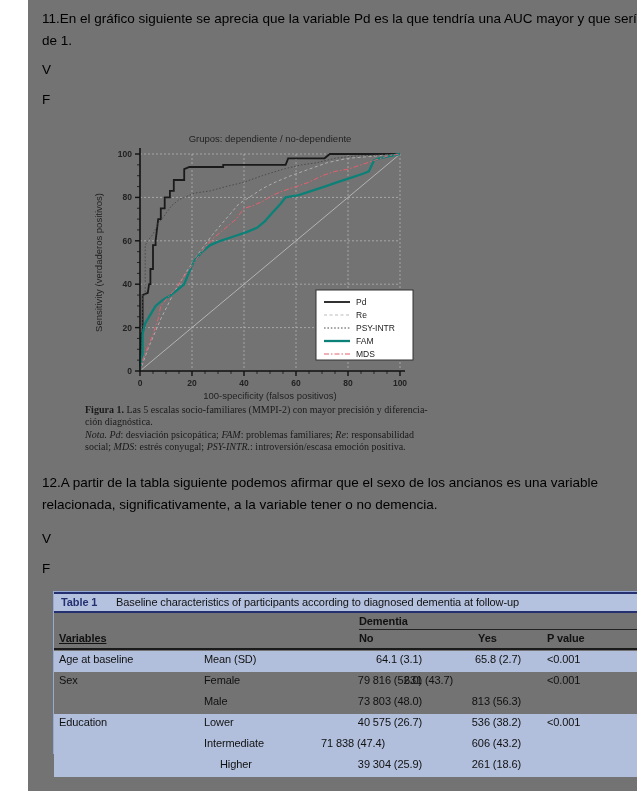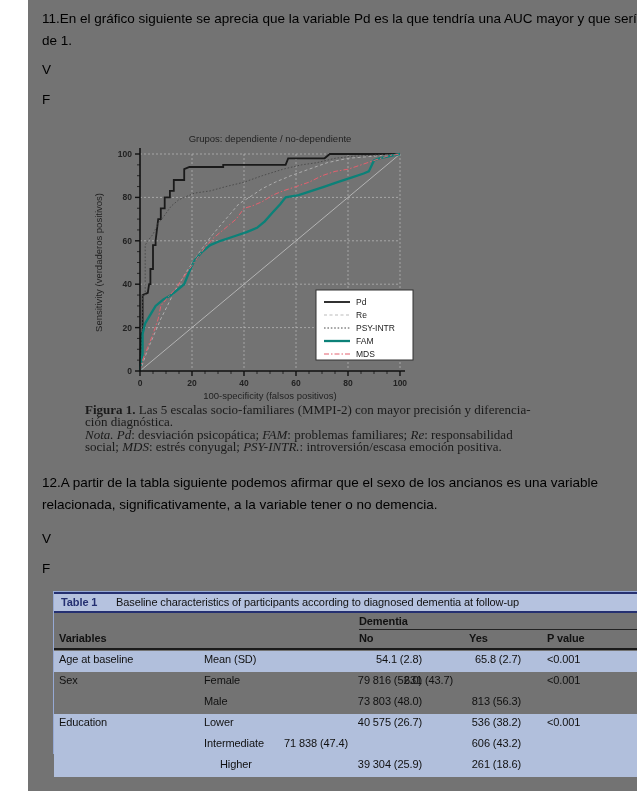--- a/index.html
+++ b/index.html
@@ -2,21 +2,21 @@
 <html><head>
 <meta charset="utf-8">
 <style>
   html,body{margin:0;padding:0;background:#fff;}
   .page{position:relative;width:637px;height:791px;background:#737373;
         font-family:"Liberation Sans",sans-serif;overflow:hidden;color:#000;margin-left:28px;}
   .qtext{position:absolute;left:14px;width:604px;font-size:13.5px;line-height:21.5px;color:#000;}
   .opt{position:absolute;left:14px;font-size:13.5px;color:#000;}
   #chart-wrap{position:absolute;left:60px;top:126px;width:345px;height:284px;}
   #figure-caption{position:absolute;left:57px;top:404px;width:480px;
-        font-family:"Liberation Serif",serif;font-size:13px;line-height:12.4px;color:#1a1a1a;}
+        font-family:"Liberation Serif",serif;font-size:10px;line-height:12.4px;color:#1a1a1a;}
   .cap-line{white-space:nowrap;}
   .table-box{position:absolute;left:25px;top:591px;width:593px;height:163px;
         border:1px solid #96a9d4;box-sizing:border-box;font-size:11px;letter-spacing:-0.1px;color:#111;}
   .t-titlebar{position:absolute;left:0;top:0;width:100%;height:21px;background:#b5c2df;
         border-top:2px solid #253071;border-bottom:2px solid #253071;box-sizing:border-box;}
   .t-title-label{position:absolute;left:7px;top:2px;font-weight:700;color:#253071;}
   .t-title-text{position:absolute;left:62px;top:2px;color:#111;}
   .t-spanner{position:absolute;left:305px;top:23px;width:283px;font-weight:700;
         border-bottom:1.5px solid #222;padding-bottom:2px;}
   .t-colhead{position:absolute;top:40px;font-weight:700;white-space:nowrap;}
@@ -136,30 +136,30 @@
   <div class="qtext" style="top:472px;">12.A partir de la tabla siguiente podemos afirmar que el sexo de los ancianos es una variable relacionada, significativamente, a la variable tener o no demencia.</div>
   <div class="opt" style="top:531px;">V</div>
   <div class="opt" style="top:561px;">F</div>
 
   <div class="table-box">
     <div class="t-titlebar">
       <span class="t-title-label">Table 1</span>
       <span class="t-title-text">Baseline characteristics of participants according to diagnosed dementia at follow-up</span>
     </div>
     <div class="t-spanner">Dementia</div>
-    <div class="t-colhead" style="left:5px;">Variables</div>
+    <div class="t-colhead" style="left:5px;text-decoration:underline;">Variables</div>
     <div class="t-colhead" style="left:305px;">No</div>
-    <div class="t-colhead" style="left:415px;">Yes</div>
+    <div class="t-colhead" style="left:424px;">Yes</div>
     <div class="t-colhead" style="left:493px;">P value</div>
     <div class="t-rule"></div>
     <div id="table-rows">
         <div class="trow shaded">
           <div class="tcell" style="left: 5px; width: 140px; text-align: left;">Age at baseline</div>
           <div class="tcell" style="left: 150px; width: 95px; text-align: left;">Mean (SD)</div>
-          <div class="tcell" style="left: 230px; width: 138px; text-align: right;">54.1 (2.8)</div>
+          <div class="tcell" style="left: 230px; width: 138px; text-align: right;">64.1 (3.1)</div>
           <div class="tcell" style="left: 350px; width: 117px; text-align: right;">65.8 (2.7)</div>
           <div class="tcell" style="left: 493px; width: 70px; text-align: left;">&lt;0.001</div>
         </div>
         <div class="trow">
           <div class="tcell" style="left: 5px; width: 140px; text-align: left;">Sex</div>
           <div class="tcell" style="left: 150px; width: 95px; text-align: left;">Female</div>
           <div class="tcell" style="left: 230px; width: 138px; text-align: right;">79 816 (52.0)</div>
           <div class="tcell" style="left: 350px; width: 117px; ">631 (43.7)</div>
           <div class="tcell" style="left: 493px; width: 70px; text-align: left;">&lt;0.001</div>
         </div>
@@ -173,21 +173,21 @@
         <div class="trow shaded">
           <div class="tcell" style="left: 5px; width: 140px; text-align: left;">Education</div>
           <div class="tcell" style="left: 150px; width: 95px; text-align: left;">Lower</div>
           <div class="tcell" style="left: 230px; width: 138px; text-align: right;">40 575 (26.7)</div>
           <div class="tcell" style="left: 350px; width: 117px; text-align: right;">536 (38.2)</div>
           <div class="tcell" style="left: 493px; width: 70px; text-align: left;">&lt;0.001</div>
         </div>
         <div class="trow shaded">
           <div class="tcell" style="left: 5px; width: 140px; text-align: left;"></div>
           <div class="tcell" style="left: 150px; width: 95px; text-align: left;">Intermediate</div>
-          <div class="tcell" style="left: 230px; width: 138px; text-align: left;">71 838 (47.4)</div>
+          <div class="tcell" style="left: 230px; width: 138px; text-align: center;">71 838 (47.4)</div>
           <div class="tcell" style="left: 350px; width: 117px; text-align: right;">606 (43.2)</div>
           <div class="tcell" style="left: 493px; width: 70px; text-align: left;"></div>
         </div>
         <div class="trow shaded">
           <div class="tcell" style="left: 5px; width: 140px; text-align: left;"></div>
           <div class="tcell" style="left: 166px; width: 95px; text-align: left;">Higher</div>
           <div class="tcell" style="left: 230px; width: 138px; text-align: right;">39 304 (25.9)</div>
           <div class="tcell" style="left: 350px; width: 117px; text-align: right;">261 (18.6)</div>
           <div class="tcell" style="left: 493px; width: 70px; text-align: left;"></div>
         </div>

